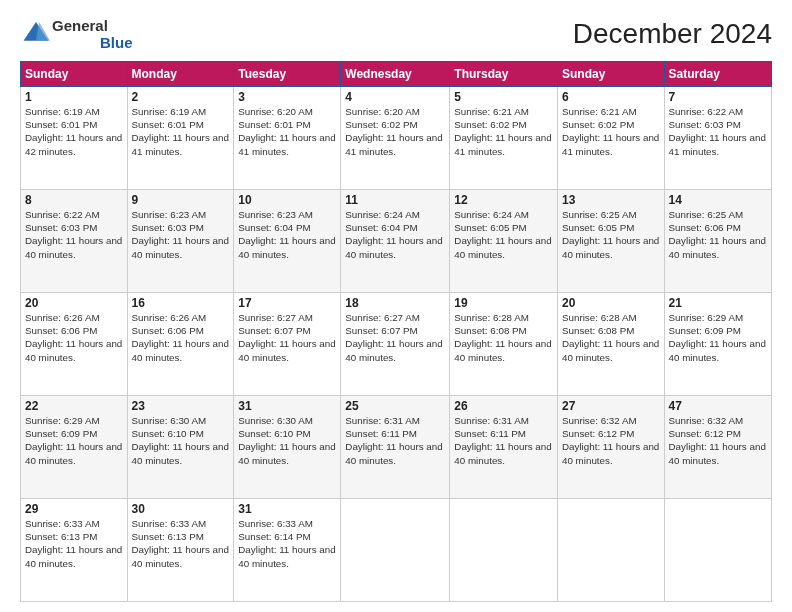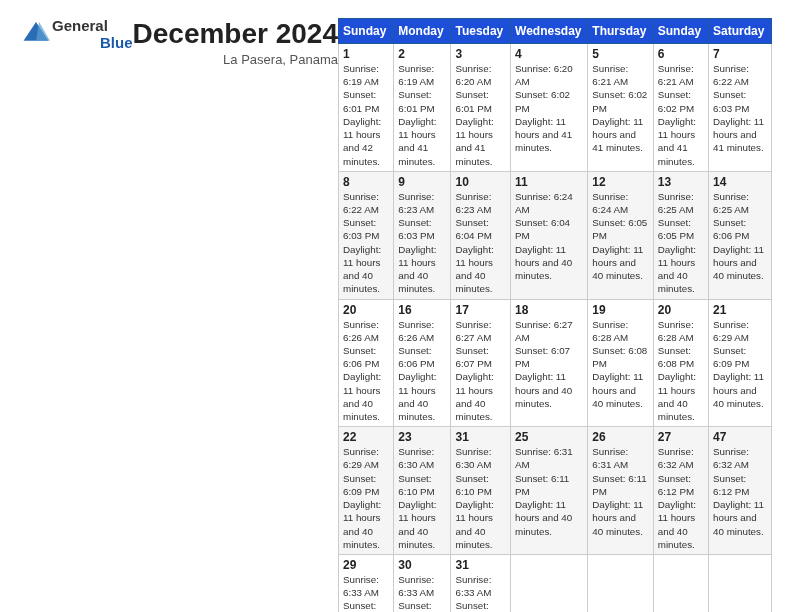--- a/index.html
+++ b/index.html
@@ -8,21 +8,21 @@
       background: #fff;
       width: 792px;
       height: 612px;
       overflow: hidden;
     }
     .page {
       width: 792px;
       height: 612px;
       padding: 18px 20px 10px 20px;
       display: flex;
-      flex-direction: row;
+      flex-direction: column;
     }
     .header {
       display: flex;
       justify-content: space-between;
       align-items: flex-start;
       margin-bottom: 10px;
     }
     .logo {
       display: flex;
       align-items: center;
@@ -38,36 +38,36 @@
     .logo-icon {
       width: 28px;
       height: 28px;
       margin-left: 2px;
     }
     .title-block {
       text-align: right;
     }
     .month-title {
       font-size: 28px;
-      font-weight: bold;
+      font-weight: normal;
       color: #222;
     }
     .location {
       font-size: 13px;
       color: #555;
       margin-top: 2px;
     }
     .calendar {
       flex: 1;
       border-collapse: collapse;
       width: 100%;
       font-size: 10.5px;
     }
     .calendar thead tr th {
-      background: #1d4ed8;
+      background: #be185d;
       color: #fff;
       font-weight: bold;
       font-size: 12px;
       padding: 5px 4px;
       text-align: left;
       border: 1px solid #1e5a99;
     }
     .calendar tbody tr td {
       vertical-align: top;
       border: 1px solid #ccc;
@@ -106,21 +106,20 @@
           <polygon points="22,4 36,28 18,28" fill="#5a9fd4" opacity="0.7"></polygon>
         </svg>
       </div>
       <div class="logo-text">
         <span class="general">General</span><br>
         <span class="blue">Blue</span>
       </div>
     </div>
     <div class="title-block">
       <div class="month-title">December 2024</div>
-      <div class="location">La Pasera, Panama</div>
     </div>
   </div>
 
   <table class="calendar">
     <thead>
       <tr>
         <th>Sunday</th>
         <th>Monday</th>
         <th>Tuesday</th>
         <th>Wednesday</th>

